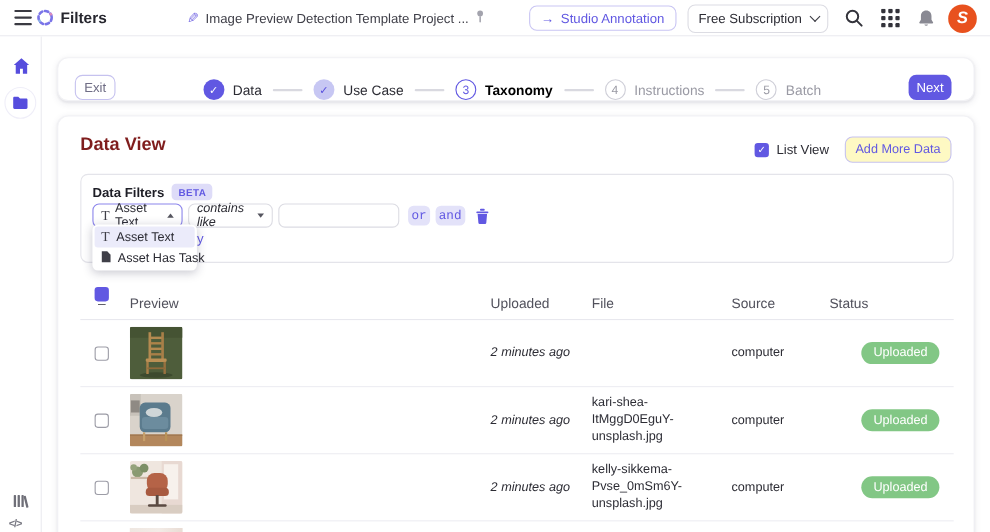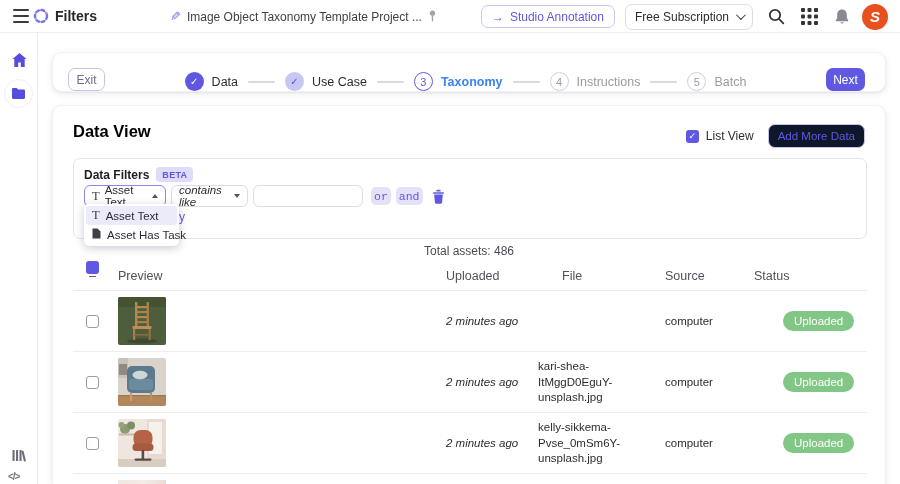--- a/index.html
+++ b/index.html
@@ -41,32 +41,32 @@
   .stepper-card{left:52px;top:52px;width:834px;height:40px;display:flex;align-items:flex-end;z-index:5;}
   .btn-exit{margin-left:15px;width:37px;height:23px;border:1px solid #c6c2ef;border-radius:7px;background:#fff;color:#6f6d85;font-size:12px;cursor:pointer;}
   .stepper{flex:1;display:flex;align-items:center;justify-content:center;gap:10px;}
   .step{display:flex;align-items:center;gap:8px;cursor:pointer;}
   .step-circle{width:19px;height:19px;border-radius:50%;display:flex;align-items:center;justify-content:center;font-size:11px;flex:0 0 auto;}
   .step-circle.done{background:var(--accent);color:#fff;font-size:10px;}
   .step-circle.done-light{background:#c7c7f3;color:#564ddd;font-size:10px;}
   .step-circle.active{border:1.5px solid var(--accent);color:var(--accent);background:#fff;}
   .step-circle.pending{border:1.5px solid #cfcfd8;color:#9a9aa4;background:#fff;}
   .step-label{font-size:12.5px;color:#2c2c34;}
-  .step-label.current{font-weight:700;color:#3b82f6;}
+  .step-label.current{font-weight:700;color:#000000;}
   .step-label.muted{color:#9a9aa4;}
   .dash{width:27px;height:2px;background:#d9d9e0;border-radius:2px;}
   .btn-next{margin-right:20px;width:39px;height:23px;background:var(--accent);border:none;border-radius:7px;color:#fff;font-size:12px;cursor:pointer;}
 
   .main-card{left:52px;top:105px;width:834px;height:380px;border-radius:10px 10px 0 0;}
-  .dv-title{position:absolute;left:20px;top:16px;font-size:16.5px;font-weight:700;color:#000000;}
+  .dv-title{position:absolute;left:20px;top:16px;font-size:16.5px;font-weight:700;color:#7f1d1d;}
   .dv-controls{position:absolute;right:20px;top:18px;display:flex;align-items:center;gap:14px;}
   .lv-wrap{display:flex;align-items:center;gap:7px;cursor:pointer;}
   .cb-checked{width:13px;height:13px;background:var(--accent);border-radius:3px;color:#fff;font-size:9px;display:flex;align-items:center;justify-content:center;}
   .lv-label{font-size:12px;color:#2c2c34;}
-  .btn-add-data{height:24px;padding:0 9px;border:1px solid #c6c2ef;border-radius:7px;background:#0f172a;color:var(--accent);font-size:11.5px;cursor:pointer;}
+  .btn-add-data{height:24px;padding:0 9px;border:1px solid #c6c2ef;border-radius:7px;background:#fef9c3;color:var(--accent);font-size:11.5px;cursor:pointer;}
 
   
   .filters-panel{position:absolute;left:20px;top:52px;width:794px;height:81px;border:1px solid var(--border);border-radius:7px;}
   .filters-title-row{position:absolute;left:10px;top:8px;display:flex;align-items:center;gap:7px;}
   .filters-title{font-size:12px;font-weight:700;color:#1e1e26;}
   .beta-badge{background:var(--beta-bg);color:var(--accent);font-size:9px;font-weight:700;padding:2.5px 6px;border-radius:4px;letter-spacing:.3px;}
   .filter-row{position:absolute;left:10px;top:26px;display:flex;align-items:center;gap:5px;}
   .select{height:22px;border:1px solid #dcdce3;border-radius:6px;display:flex;align-items:center;padding:0 7px;gap:5px;background:#fff;font-size:11.5px;color:#2c2c34;cursor:pointer;}
   .select.open{border:1.5px solid #8c85ec;}
   .sel-field{width:82px;}
@@ -82,21 +82,21 @@
   .dd-item{height:19px;display:flex;align-items:center;gap:6px;padding:0 6px;font-size:11.5px;color:#2c2c34;border-radius:3px;cursor:pointer;white-space:nowrap;}
   .dd-item.selected{background:#ebebfa;}
 
   .total-assets{position:absolute;top:138px;left:0;width:100%;text-align:center;font-size:12px;color:#4b4b55;}
 
   
   .table{position:absolute;left:20px;top:155px;width:794px;}
   .thead{position:relative;height:30px;border-bottom:1px solid #e8e8ee;}
   .thead span{position:absolute;top:0;line-height:30px;font-size:12.5px;color:#51515c;}
   .cb-ind{position:absolute;left:13px;top:8px;width:13px;height:13px;background:var(--accent);border-radius:3px;color:#fff;font-size:10px;display:flex;align-items:center;justify-content:center;cursor:pointer;}
-  .h-preview{left:45px;} .h-uploaded{left:373px;} .h-file{left:465px;margin-left:24px;} .h-source{left:592px;} .h-status{left:681px;}
+  .h-preview{left:45px;} .h-uploaded{left:373px;} .h-file{left:465px;} .h-source{left:592px;} .h-status{left:681px;}
   .trow{position:relative;height:61px;border-bottom:1px solid #ededf2;}
   .row-cb{position:absolute;left:13px;top:24px;width:13px;height:13px;border:1.5px solid #9c9ca6;border-radius:3px;background:#fff;cursor:pointer;}
   .thumb{position:absolute;left:45px;top:6px;width:48px;height:48px;border-radius:2px;overflow:hidden;cursor:pointer;}
   .col-uploaded{position:absolute;left:373px;top:0;line-height:61px;font-size:11.5px;color:#2c2c34;font-style:italic;}
   .col-file{position:absolute;left:465px;top:50%;transform:translateY(-50%);width:124px;font-size:11.5px;line-height:1.35;color:#2c2c34;overflow-wrap:break-word;}
   .col-source{position:absolute;left:592px;top:0;line-height:61px;font-size:11.5px;color:#2c2c34;}
   .col-status{position:absolute;left:710px;top:50%;transform:translateY(-50%);}
   .badge{background:var(--green);color:#fff;font-size:11.5px;padding:4px 11px;border-radius:12px;display:inline-block;}
   .partial-row{position:relative;height:10px;}
   .thumb-sliver{position:absolute;left:45px;top:6px;width:48px;height:5px;background:linear-gradient(90deg,#efe7e1,#f3ece7 55%,#e9dcd4);}
@@ -116,21 +116,21 @@
       <svg width="16" height="16" viewBox="0 0 16 16">
         <circle cx="8" cy="8" r="6" fill="none" stroke="#7a74e8" stroke-width="2.4" stroke-dasharray="3 2.6" stroke-linecap="round"></circle>
         <circle cx="13.2" cy="5" r="1.3" fill="#d98bc0"></circle>
         <circle cx="3" cy="11" r="1.3" fill="#8fb6e8"></circle>
       </svg>
     </span>
     <span class="app-name">Filters</span>
 
     <div class="title-group">
       <span class="pencil">✎</span>
-      <span class="proj-title">Image Object Taxonomy Template Project ...</span>
+      <span class="proj-title">Image Preview Detection Template Project ...</span>
       <span>
         <svg width="9" height="12" viewBox="0 0 9 12">
             <circle cx="4.5" cy="3.2" r="2.6" fill="#a3a3ad"></circle>
             <rect x="3.8" y="5.5" width="1.4" height="6" rx="0.7" fill="#a3a3ad"></rect>
           </svg>
       </span>
     </div>
 
     <div class="topbar-right">
       <button class="btn-annotation">
@@ -276,21 +276,20 @@
           <span>
             <svg width="9" height="11" viewBox="0 0 9 11" fill="#3f3f48">
                 <path d="M0.5 0.5h5L8.5 3.5v7h-8z"></path>
               </svg>
           </span>
           <span>Asset Has Task</span>
         </div>
       </div>
     </div>
 
-    <div class="total-assets">Total assets: 486</div>
 
     <div class="table">
       <div class="thead">
         <span class="cb-ind">
             <span>–</span>
           </span>
         <span class="h-preview">Preview</span>
         <span class="h-uploaded">Uploaded</span>
         <span class="h-file">File</span>
         <span class="h-source">Source</span>

